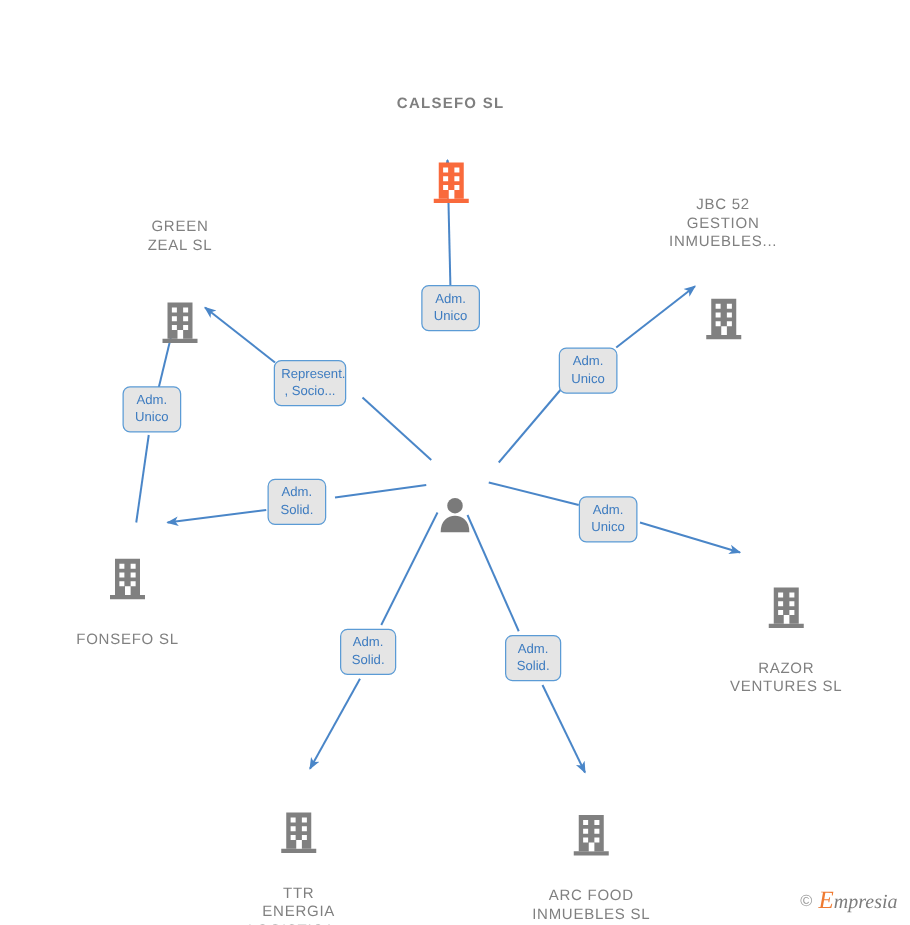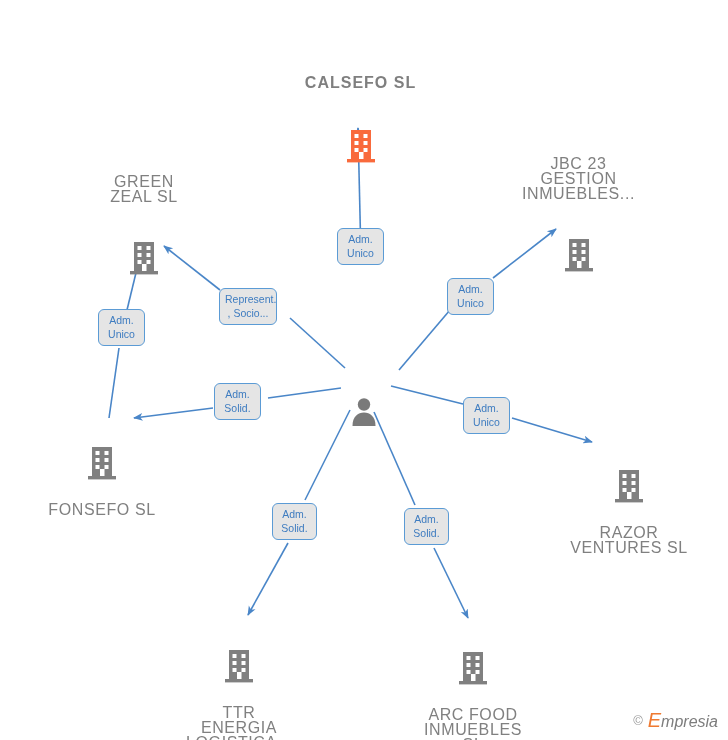--- a/index.html
+++ b/index.html
@@ -11,21 +11,21 @@
     overflow:hidden;
     position:relative;
   }
   #graph{
     position:absolute;left:0;top:0;width:728px;height:740px;
   }
   .node{
     position:absolute;
     text-align:center;
     color:#808080;
-    font-size:16px;
+    font-size:12px;
     line-height:15px;
     letter-spacing:0.6px;
     white-space:pre-line;
     user-select:none;
   }
   .node .ico{
     display:block;
     margin:0 auto;
   }
   .node-label{display:block;}
@@ -49,21 +49,21 @@
     right:10px;bottom:8px;
     font-size:15px;
     color:#8f8f8f;
     display:flex;
     align-items:center;
     gap:5px;
     user-select:none;
   }
   .watermark .brand{
     color:#7d7d7d;
-    font-family:Liberation Sans, sans-serif;
+    font-family:Liberation Serif, serif;
     font-style:italic;
     font-size:16px;
     text-align:right;
   }
   .watermark .brand .cap{color:#ef7a31;font-size:20px;}
   .watermark .copy{font-size:13px;color:#9a9a9a;}
 </style>
 </head>
 <body>
 
@@ -125,21 +125,21 @@
       <rect x="9.5" y="13" width="4" height="4" fill="#ffffff"></rect>
       <rect x="18.5" y="13" width="4" height="4" fill="#ffffff"></rect>
       <rect x="9.5" y="20" width="4" height="4" fill="#ffffff"></rect>
       <rect x="18.5" y="20" width="4" height="4" fill="#ffffff"></rect>
       <rect x="14" y="24" width="4.5" height="7" fill="#ffffff"></rect>
     </svg>
   </span>
 </div>
 
 <div class="node" style="left:516px;top:141px;width:125px;">
-  <span class="node-label">JBC 23
+  <span class="node-label">JBC 52
 GESTION
 INMUEBLES...</span>
   <span class="ico">
     <svg width="32" height="36" viewBox="0 0 32 36" xmlns="http://www.w3.org/2000/svg" style="margin-top:6px;">
       <rect x="6" y="2" width="20" height="29" fill="#808080"></rect>
       <rect x="2" y="31" width="28" height="3.4" fill="#808080"></rect>
       <rect x="9.5" y="6" width="4" height="4" fill="#ffffff"></rect>
       <rect x="18.5" y="6" width="4" height="4" fill="#ffffff"></rect>
       <rect x="9.5" y="13" width="4" height="4" fill="#ffffff"></rect>
       <rect x="18.5" y="13" width="4" height="4" fill="#ffffff"></rect>

